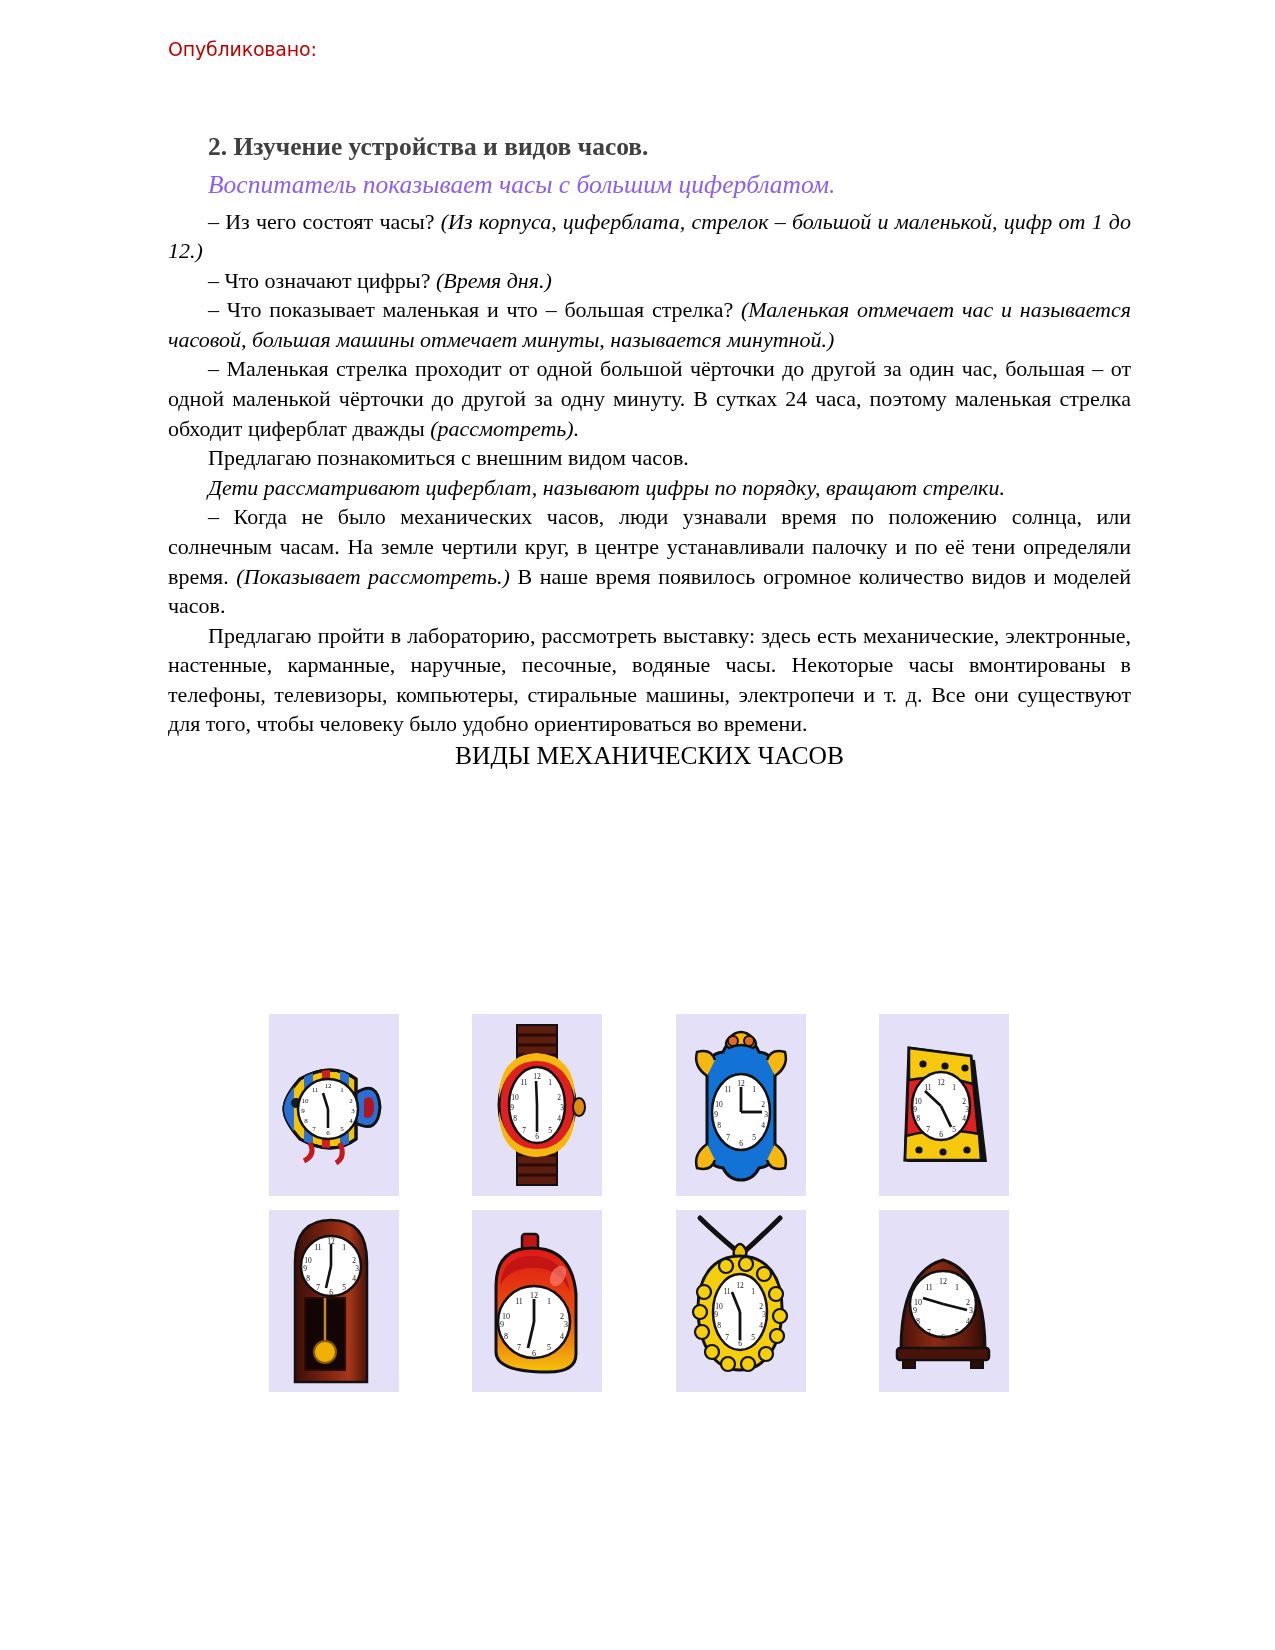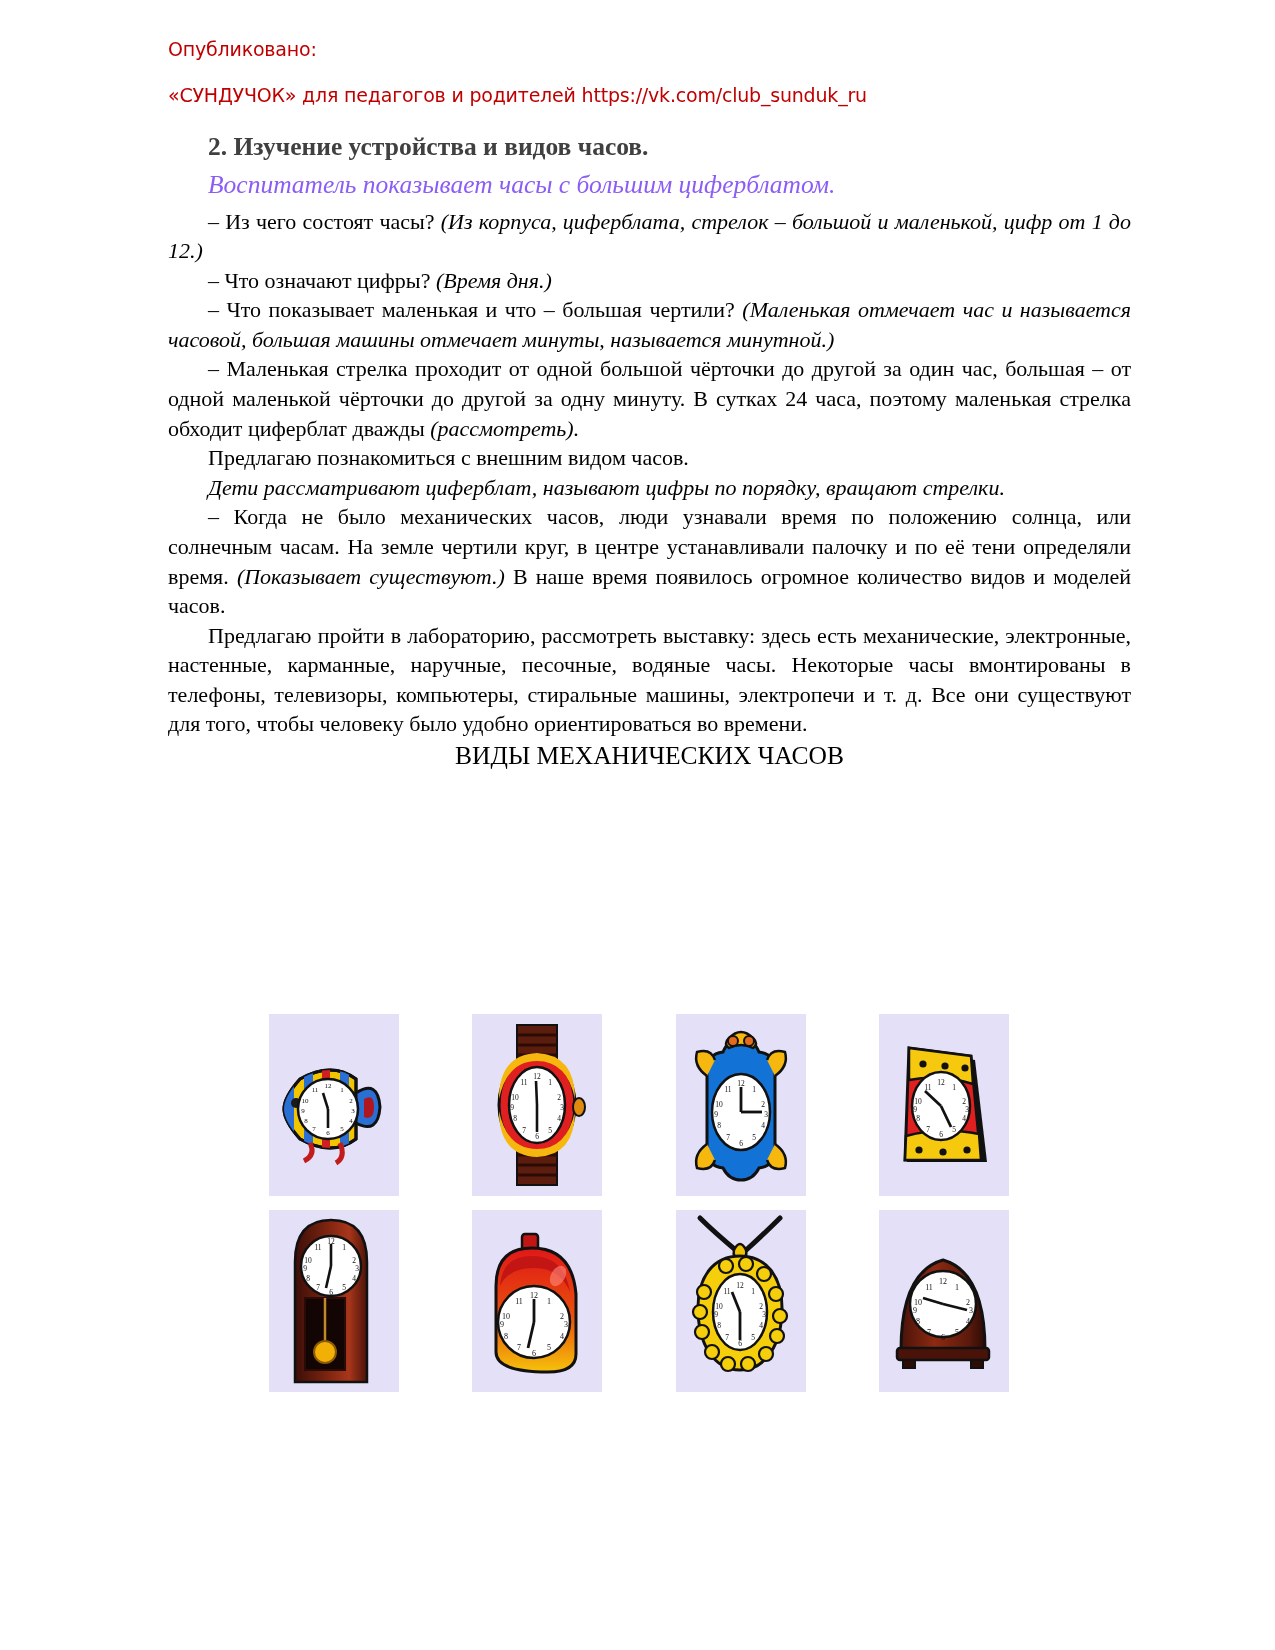--- a/index.html
+++ b/index.html
@@ -105,21 +105,20 @@
   }
   .tile svg { display: block; width: 130px; height: 182px; }
 </style>
 </head>
 <body>
 
 <div class="page">
 
   <div class="pub-block">
     <div class="pub-line first">Опубликовано:</div>
-    <div class="pub-line">«СУНДУЧОК» для педагогов и родителей https://vk.com/club_sunduk_ru</div>
   </div>
 
   <div class="content">
 
     <div class="heading2">2. Изучение устройства и видов часов.</div>
 
     <div class="gap-xs"></div>
 
     <div class="subtitle-it">Воспитатель показывает часы с большим циферблатом.</div>
 
@@ -127,37 +126,37 @@
 
     <p class="para nolast">
       <span>– Из чего состоят часы? </span><span class="i">(Из корпуса, циферблата, стрелок – большой и маленькой, цифр от 1 до 12.)</span>
     </p>
 
     <p class="para nolast">
       <span>– Что означают цифры? </span><span class="i">(Время дня.)</span>
     </p>
 
     <p class="para nolast">
-      <span>– Что показывает маленькая и что – большая чертили? </span><span class="i">(Маленькая отмечает час и называется часовой, большая машины отмечает минуты, называется минутной.)</span>
+      <span>– Что показывает маленькая и что – большая стрелка? </span><span class="i">(Маленькая отмечает час и называется часовой, большая машины отмечает минуты, называется минутной.)</span>
     </p>
 
     <p class="para nolast">
       <span>– Маленькая стрелка проходит от одной большой чёрточки до другой за один час, большая – от одной маленькой чёрточки до другой за одну минуту. В сутках 24 часа, поэтому маленькая стрелка обходит циферблат дважды </span><span class="i">(рассмотреть).</span>
     </p>
 
     <p class="para nolast">
       <span>Предлагаю познакомиться с внешним видом часов.</span>
     </p>
 
     <p class="para nolast">
       <span class="i">Дети рассматривают циферблат, называют цифры по порядку, вращают стрелки.</span>
     </p>
 
     <p class="para nolast">
-      <span>– Когда не было механических часов, люди узнавали время по положению солнца, или солнечным часам. На земле чертили круг, в центре устанавливали палочку и по её тени определяли время. </span><span class="i">(Показывает существуют.)</span><span> В наше время появилось огромное количество видов и моделей часов.</span>
+      <span>– Когда не было механических часов, люди узнавали время по положению солнца, или солнечным часам. На земле чертили круг, в центре устанавливали палочку и по её тени определяли время. </span><span class="i">(Показывает рассмотреть.)</span><span> В наше время появилось огромное количество видов и моделей часов.</span>
     </p>
 
     <p class="para nolast">
       <span>Предлагаю пройти в лабораторию, рассмотреть выставку: здесь есть механические, электронные, настенные, карманные, наручные, песочные, водяные часы. Некоторые часы вмонтированы в телефоны, телевизоры, компьютеры, стиральные машины, электропечи и т. д. Все они существуют для того, чтобы человеку было удобно ориентироваться во времени.</span>
     </p>
 
     <div class="section-title">ВИДЫ МЕХАНИЧЕСКИХ ЧАСОВ</div>
   </div>
 
   <div class="gallery">

